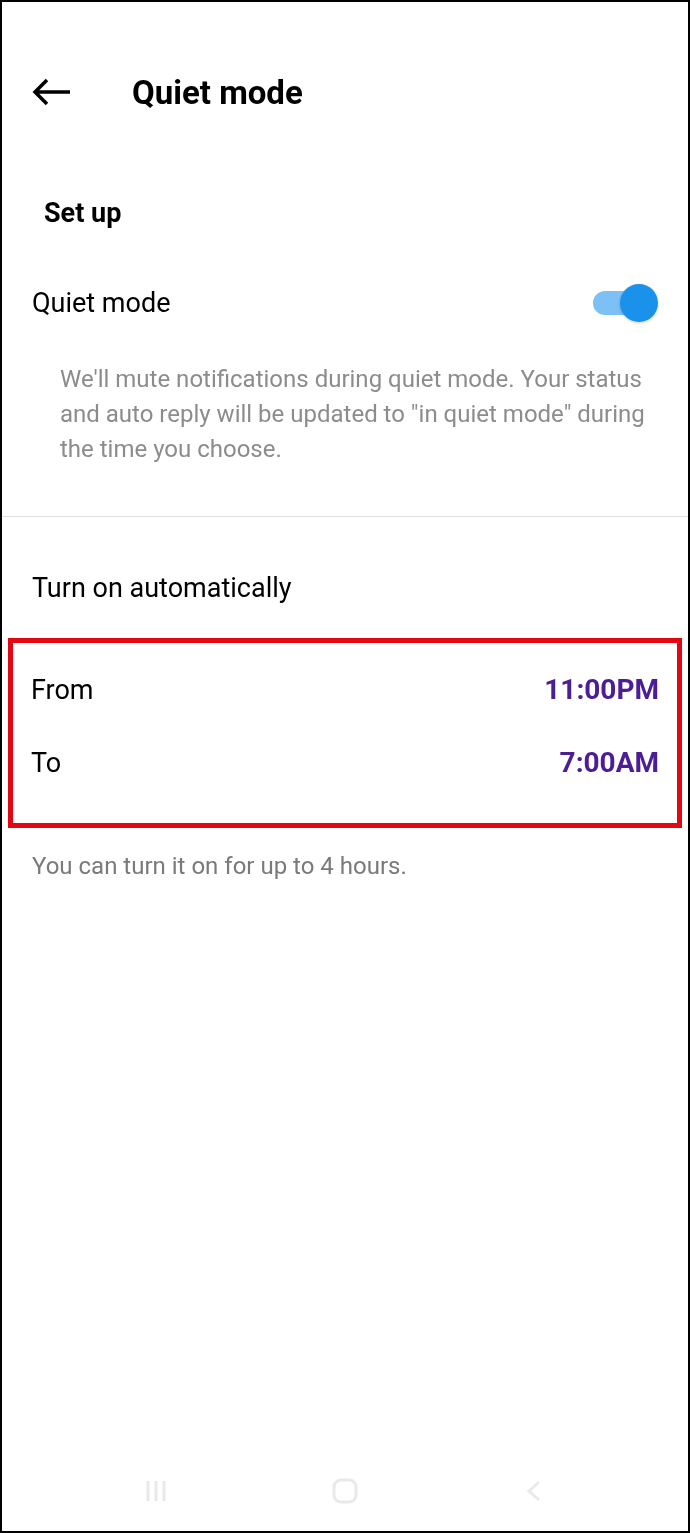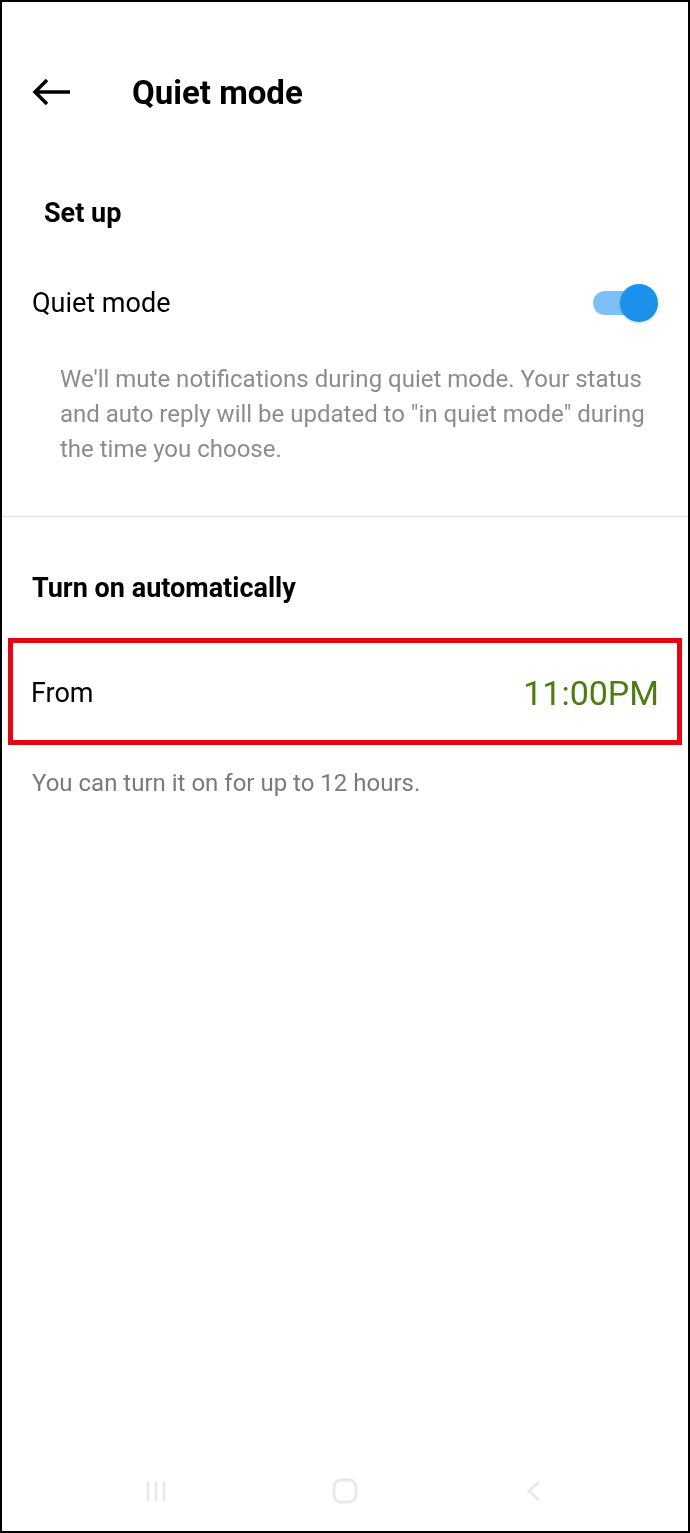--- a/index.html
+++ b/index.html
@@ -85,46 +85,46 @@
       padding: 40px 30px 50px 30px;
       margin-left: 28px;
     }
     .divider {
       height: 1px;
       background: #e0e0e0;
       width: 100%;
     }
     .section-heading-2 {
       font-size: 27px;
-      font-weight: 700;
+      font-weight: 400;
       color: #000;
       padding: 55px 30px 30px 30px;
     }
     .highlight-frame {
       border: 5px solid #e30613;
       margin: 4px 6px;
-      padding: 10px 0 7px 0;
+      padding: 10px 0 24px 0;
       text-align: center;
     }
     .time-row {
       display: flex;
       align-items: center;
       justify-content: space-between;
       padding: 20px 18px;
       cursor: pointer;
     }
     .time-label {
       font-size: 27px;
       color: #000;
       font-weight: 400;
     }
     .time-value {
-      font-size: 34px;
-      color: #4d7c0f;
-      font-weight: 400;
+      font-size: 28px;
+      color: #4c1d95;
+      font-weight: 700;
     }
     .hint {
       font-size: 24px;
       color: #7a7a7a;
       padding: 20px 30px 0 30px;
     }
     .nav-bar {
       position: absolute;
       bottom: 0;
       left: 0;
@@ -170,23 +170,27 @@
 
 <div class="divider"></div>
 
 <div class="section-heading-2">Turn on automatically</div>
 
 <div class="highlight-frame">
   <div class="time-row">
     <div class="time-label">From</div>
     <div class="time-value">11:00PM</div>
   </div>
-</div>
-
-<div class="hint">You can turn it on for up to 12 hours.</div>
+  <div class="time-row">
+    <div class="time-label">To</div>
+    <div class="time-value">7:00AM</div>
+  </div>
+</div>
+
+<div class="hint">You can turn it on for up to 4 hours.</div>
 
 <div class="nav-bar">
   <div class="nav-item">
     <svg width="26" height="26" viewBox="0 0 26 26">
       <line x1="5" y1="3" x2="5" y2="23" stroke="#555" stroke-width="3"></line>
       <line x1="13" y1="3" x2="13" y2="23" stroke="#555" stroke-width="3"></line>
       <line x1="21" y1="3" x2="21" y2="23" stroke="#555" stroke-width="3"></line>
     </svg>
   </div>
   <div class="nav-item">

